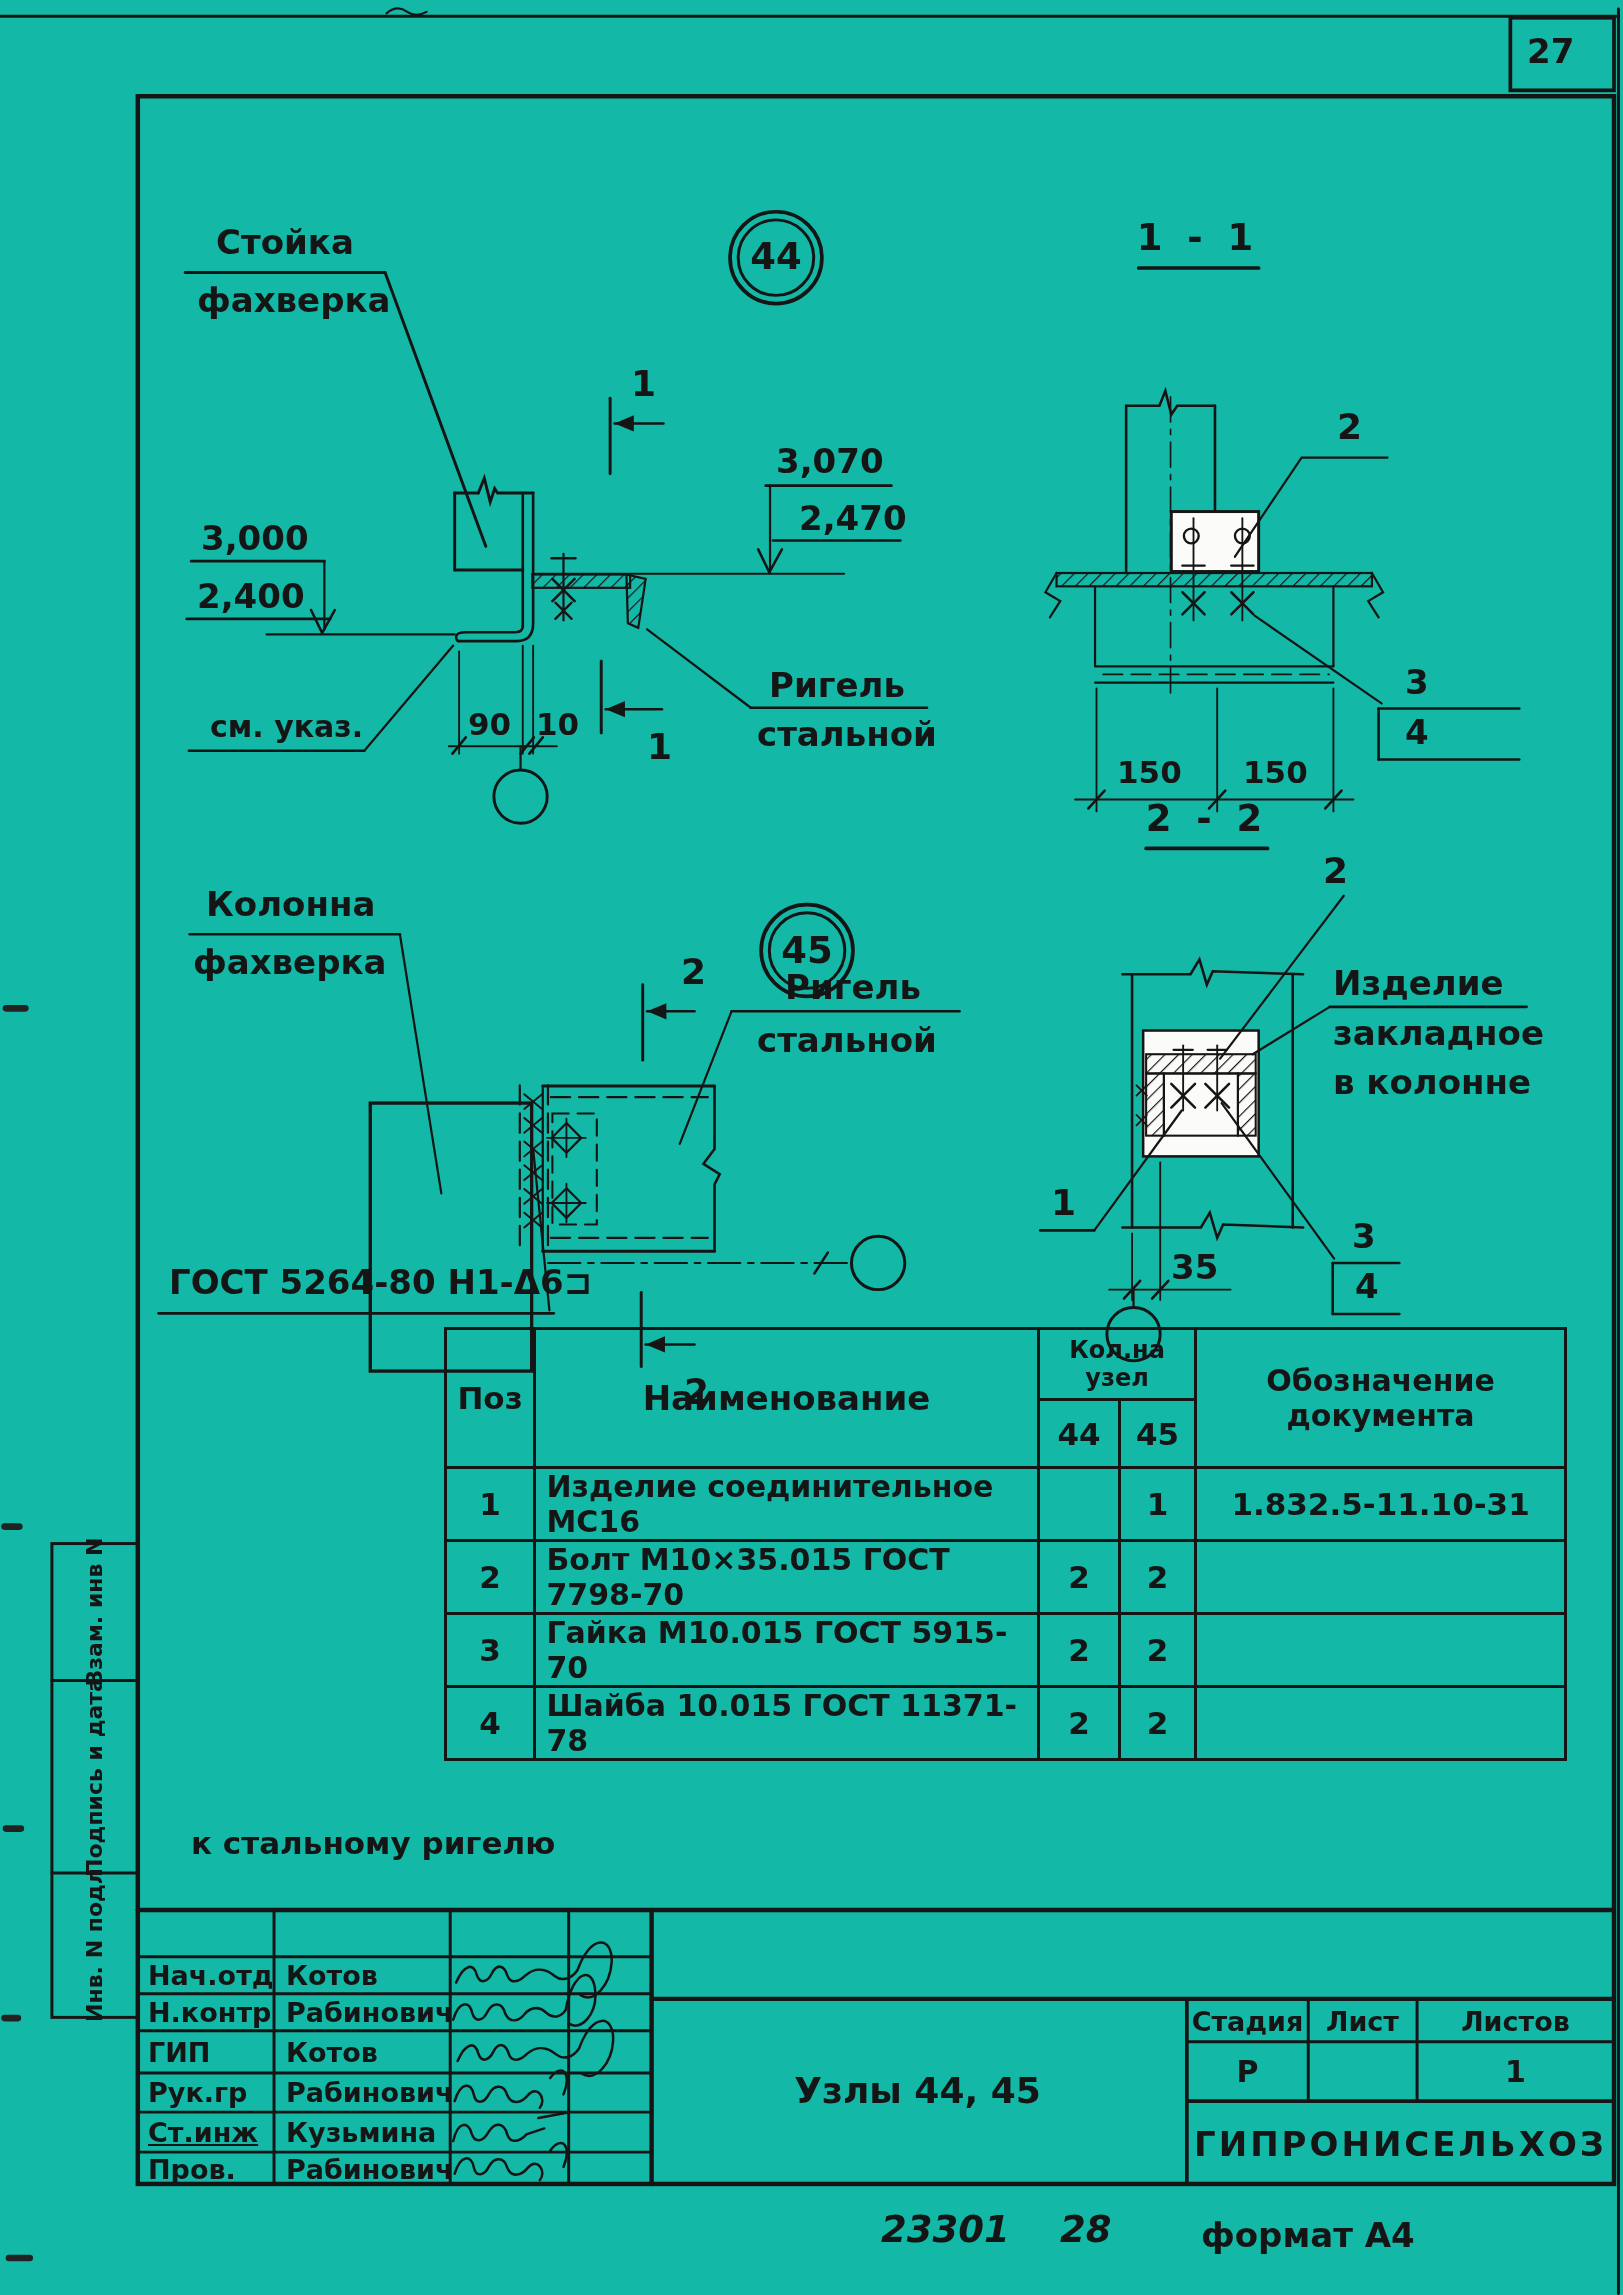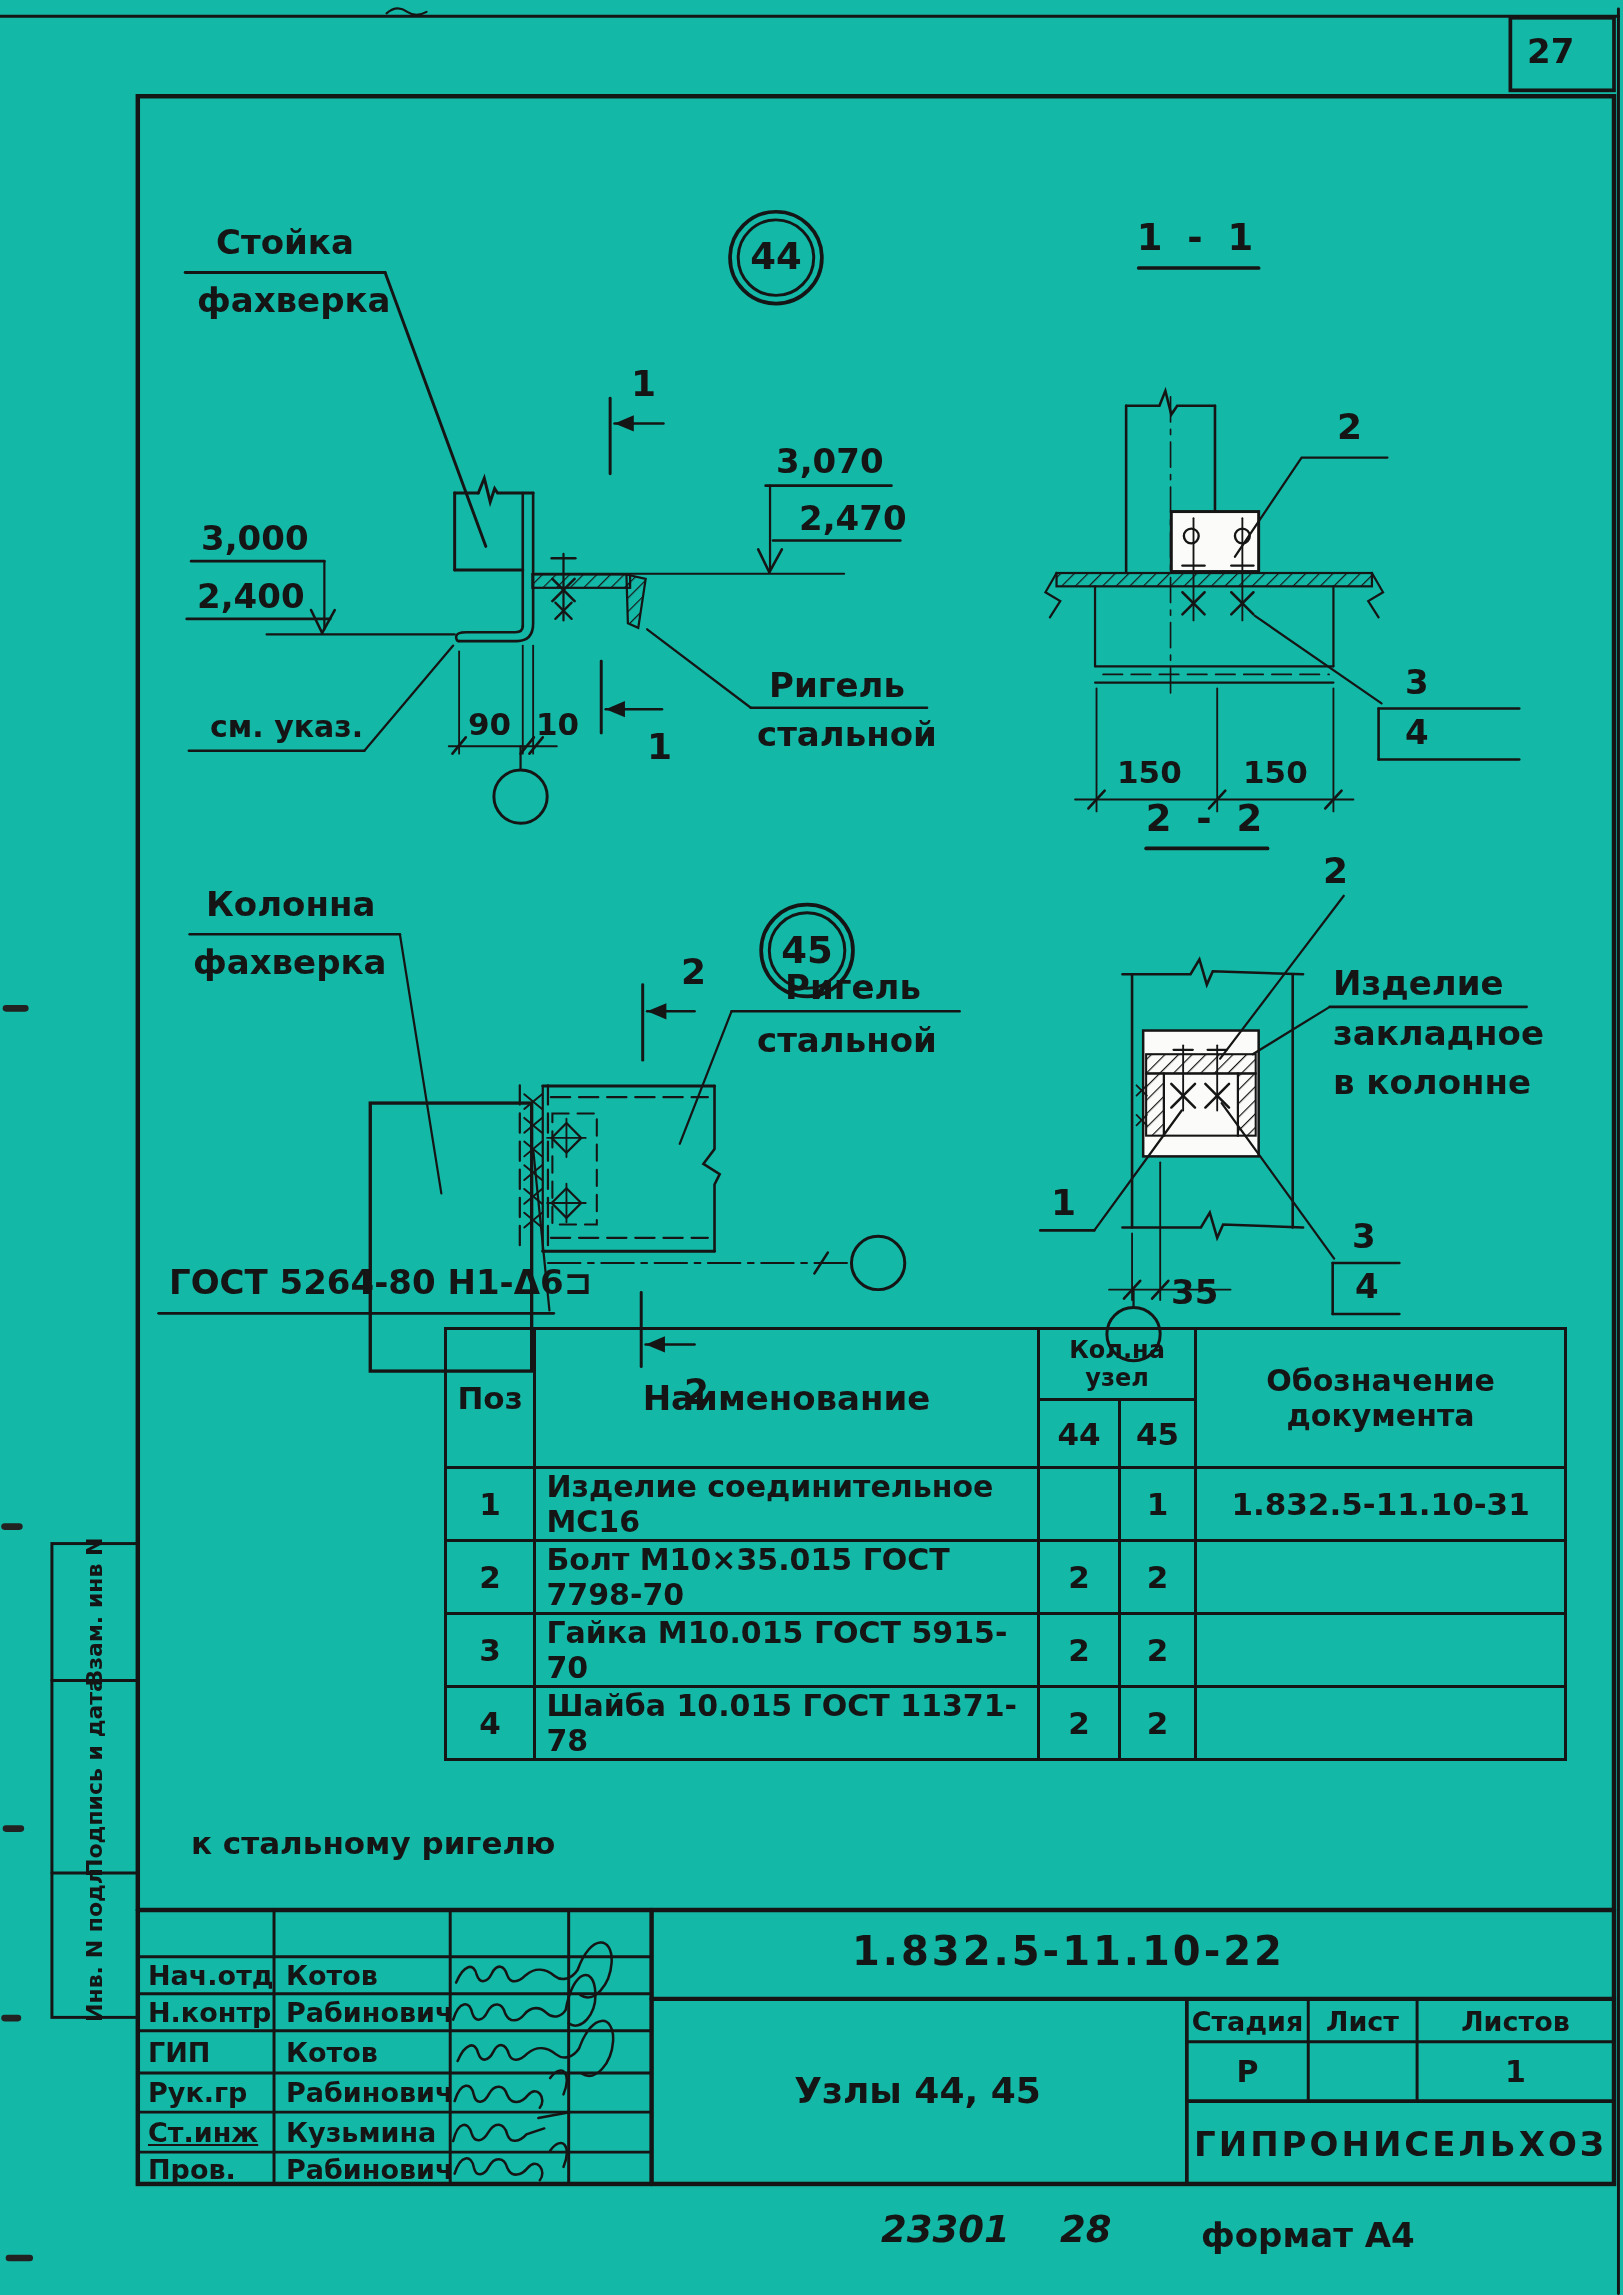--- a/index.html
+++ b/index.html
@@ -324,21 +324,21 @@
 <div class="t fs44" style="left:169px;top:1265px;">ГОСТ 5264-80 Н1-Δ6⊐</div>
 <div class="t fs48" style="left:681px;top:954px;">2</div>
 <div class="t fs48" style="left:684px;top:1374px;">2</div>
 
 <div class="t fs50 c" style="left:1118px;top:800px;width:178px;letter-spacing:6px;">2 - 2</div>
 <div class="t fs48" style="left:1323px;top:853px;">2</div>
 <div class="t fs44" style="left:1333px;top:966px;">Изделие</div>
 <div class="t fs44" style="left:1333px;top:1016px;">закладное</div>
 <div class="t fs44" style="left:1333px;top:1065px;">в колонне</div>
 <div class="t fs48" style="left:1051px;top:1185px;">1</div>
-<div class="t fs44" style="left:1171px;top:1250px;margin-top:25px;">35</div>
+<div class="t fs44" style="left:1171px;top:1250px;">35</div>
 <div class="t fs46" style="left:1352px;top:1219px;">3</div>
 <div class="t fs46" style="left:1355px;top:1269px;">4</div>
 
 <table class="parts">
   <colgroup>
         <col style="width:74px">
         <col style="width:504px">
         <col style="width:81px">
         <col style="width:76px">
         <col style="width:370px">
@@ -387,21 +387,20 @@
   </tr>
 </tbody>
     </table>
 
 <div class="t fs42" style="left:191px;top:1828px;">к стальному ригелю</div>
 
 <div class="t fs30 vert" style="left:95px;top:1612px;">Взам. инв N</div>
 <div class="t fs30 vert" style="left:95px;top:1777px;">Подпись и дата</div>
 <div class="t fs30 vert" style="left:95px;top:1945px;">Инв. N подл</div>
 
-<div class="t fs54 c" style="left:852px;top:1931px;width:415px;letter-spacing:3px;">1.832.5-11.10-22</div>
 <div class="t fs48 c" style="left:740px;top:2073px;width:355px;">Узлы 44, 45</div>
 <div class="t fs36 c" style="left:1187px;top:2008px;width:121px;">Стадия</div>
 <div class="t fs36 c" style="left:1308px;top:2008px;width:109px;">Лист</div>
 <div class="t fs36 c" style="left:1417px;top:2008px;width:197px;">Листов</div>
 <div class="t fs40 c" style="left:1187px;top:2057px;width:121px;">Р</div>
 <div class="t fs40 c" style="left:1308px;top:2057px;width:109px;"></div>
 <div class="t fs40 c" style="left:1417px;top:2057px;width:197px;">1</div>
 <div class="t fs46 c" style="left:1187px;top:2127px;width:427px;letter-spacing:3px;">ГИПРОНИСЕЛЬХОЗ</div>
 
 <div class="t fs36" style="left:148px;top:1962px;">Нач.отд</div>

